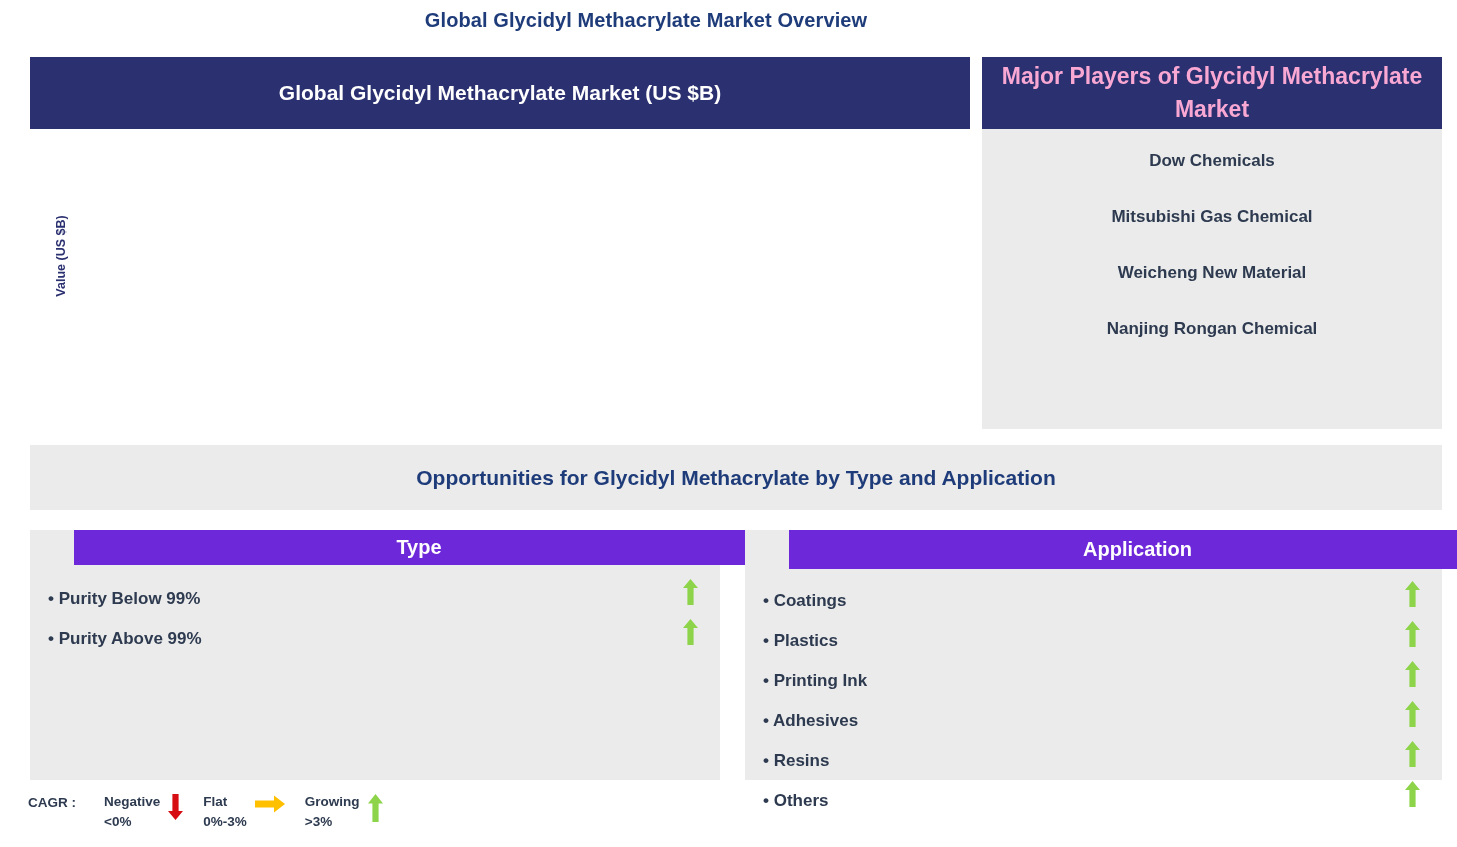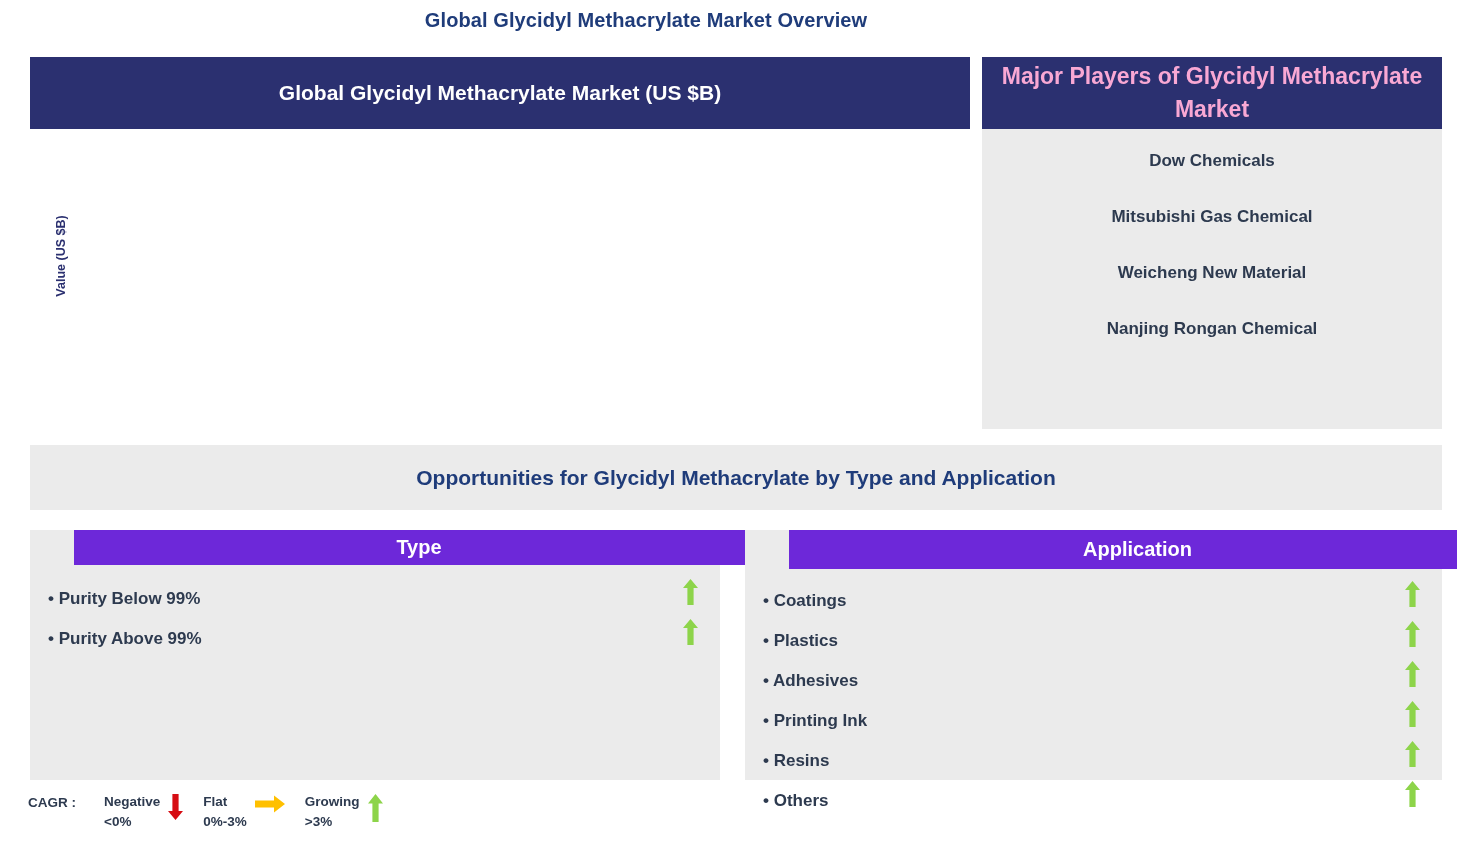--- a/index.html
+++ b/index.html
@@ -385,29 +385,29 @@
     </div>
     <div class="seg-item">
       <span class="seg-item-label">• Plastics</span>
       <span class="arrow-up">
         <svg width="15" height="26" viewBox="0 0 15 26">
             <path d="M7.5 0 L15 9 L10.6 9 L10.6 26 L4.4 26 L4.4 9 L0 9 Z" fill="#8dd44a"></path>
           </svg>
       </span>
     </div>
     <div class="seg-item">
+      <span class="seg-item-label">• Printing Ink</span>
+      <span class="arrow-up">
+        <svg width="15" height="26" viewBox="0 0 15 26">
+            <path d="M7.5 0 L15 9 L10.6 9 L10.6 26 L4.4 26 L4.4 9 L0 9 Z" fill="#8dd44a"></path>
+          </svg>
+      </span>
+    </div>
+    <div class="seg-item">
       <span class="seg-item-label">• Adhesives</span>
-      <span class="arrow-up">
-        <svg width="15" height="26" viewBox="0 0 15 26">
-            <path d="M7.5 0 L15 9 L10.6 9 L10.6 26 L4.4 26 L4.4 9 L0 9 Z" fill="#8dd44a"></path>
-          </svg>
-      </span>
-    </div>
-    <div class="seg-item">
-      <span class="seg-item-label">• Printing Ink</span>
       <span class="arrow-up">
         <svg width="15" height="26" viewBox="0 0 15 26">
             <path d="M7.5 0 L15 9 L10.6 9 L10.6 26 L4.4 26 L4.4 9 L0 9 Z" fill="#8dd44a"></path>
           </svg>
       </span>
     </div>
     <div class="seg-item">
       <span class="seg-item-label">• Resins</span>
       <span class="arrow-up">
         <svg width="15" height="26" viewBox="0 0 15 26">

